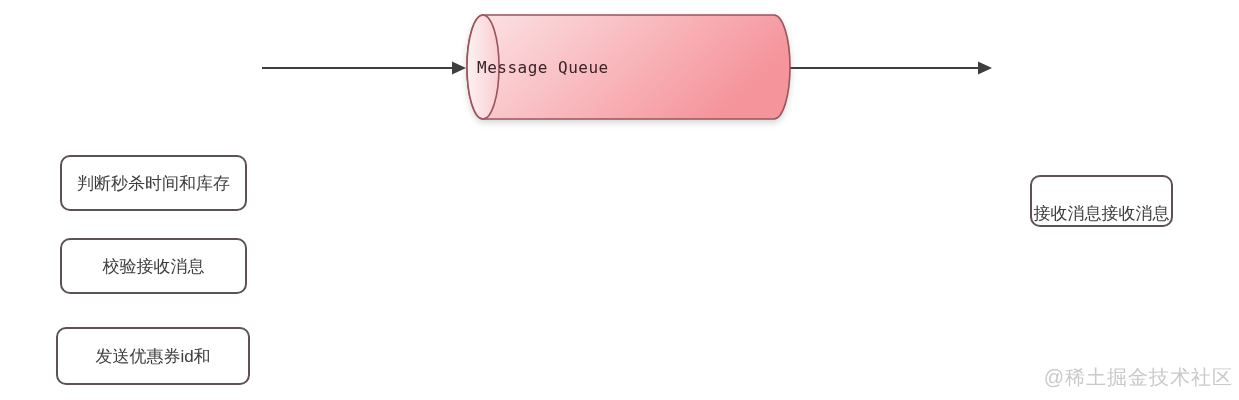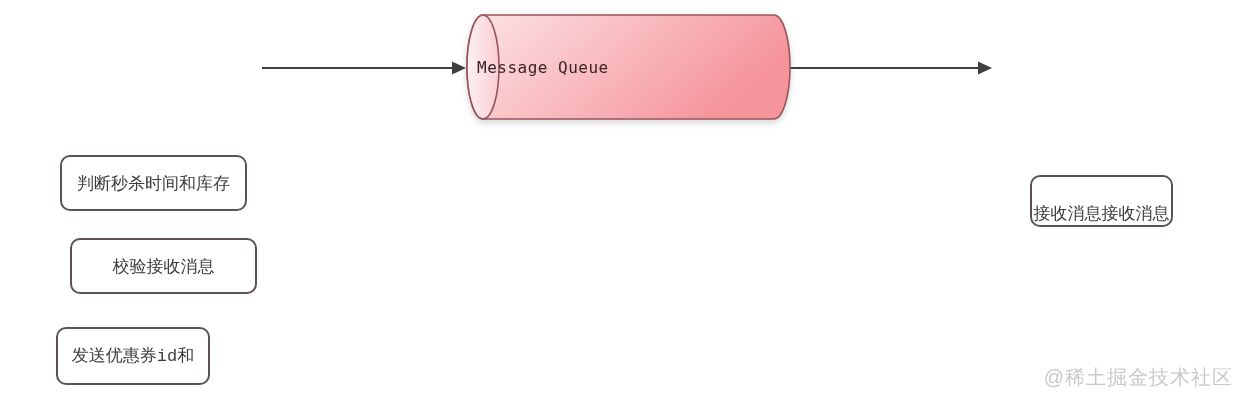--- a/index.html
+++ b/index.html
@@ -54,22 +54,22 @@
     background: #ffffff;
     border: 2px solid var(--note-border);
     border-radius: 10px;
     color: var(--note-text);
     font-size: 17px;
     line-height: 23px;
     text-align: center;
     box-sizing: border-box;
   }
   #note-1 { left: 60px;   top: 155px; width: 187px; height: 56px; }
-  #note-2 { left: 60px;   top: 238px; width: 187px; height: 56px; margin-left: 10px; }
-  #note-3 { left: 56px;   top: 327px; width: 154px; height: 58px; font-family: Liberation Mono, monospace; }
+  #note-2 { left: 60px;   top: 238px; width: 187px; height: 56px; }
+  #note-3 { left: 56px;   top: 327px; width: 194px; height: 58px; }
   #note-4 { left: 1030px; top: 175px; width: 143px; height: 52px; align-items: flex-end; }
   #watermark {
     position: absolute;
     top: 364px;
     right: 6px;
     font-size: 20px;
     letter-spacing: 1px;
     color: var(--watermark-text);
   }
   .cyl-shadow { filter: drop-shadow(0 3px 3px rgba(90,90,90,0.25)); }

